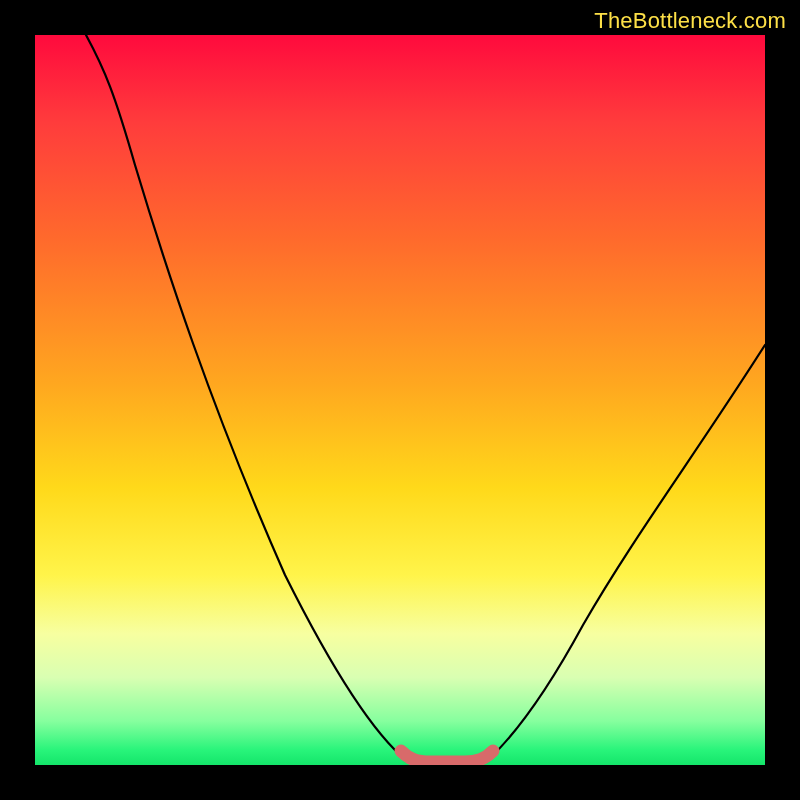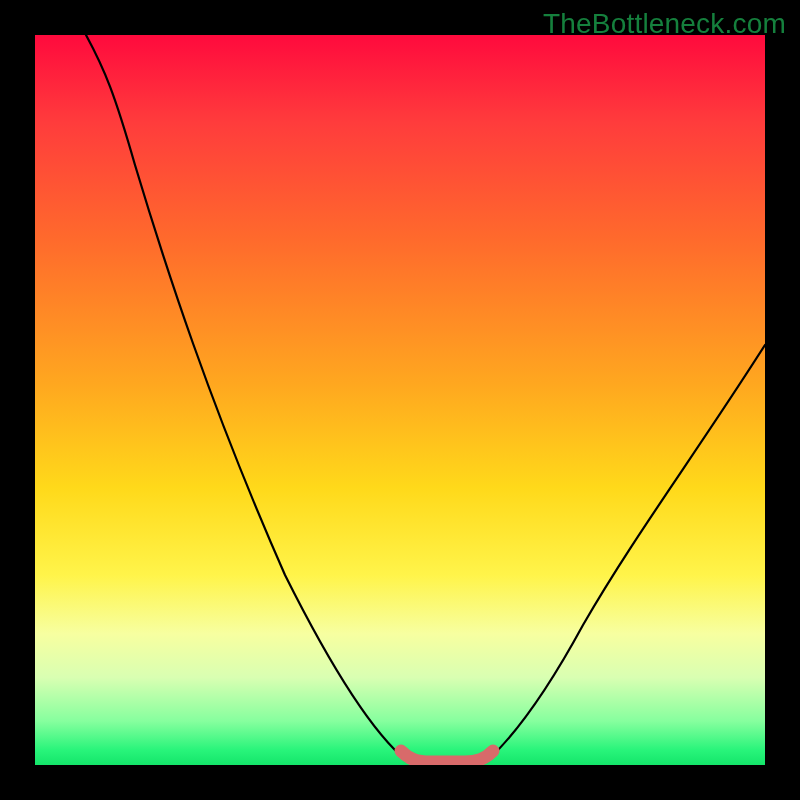--- a/index.html
+++ b/index.html
@@ -36,22 +36,22 @@
       #d9ffb2 88%,
       #86ff9e 94%,
       #28f47a 98%,
       #14e56a 100%
     );
   }
   .watermark {
     position: absolute;
     top: 8px;
     right: 14px;
-    color: #15803d;
-    font-size: 28px;
+    color: #fde047;
+    font-size: 22px;
     font-weight: 500;
     letter-spacing: 0.2px;
     user-select: none;
   }
   .curve-svg {
     position: absolute;
     inset: 0;
     width: 100%;
     height: 100%;
     pointer-events: none;

